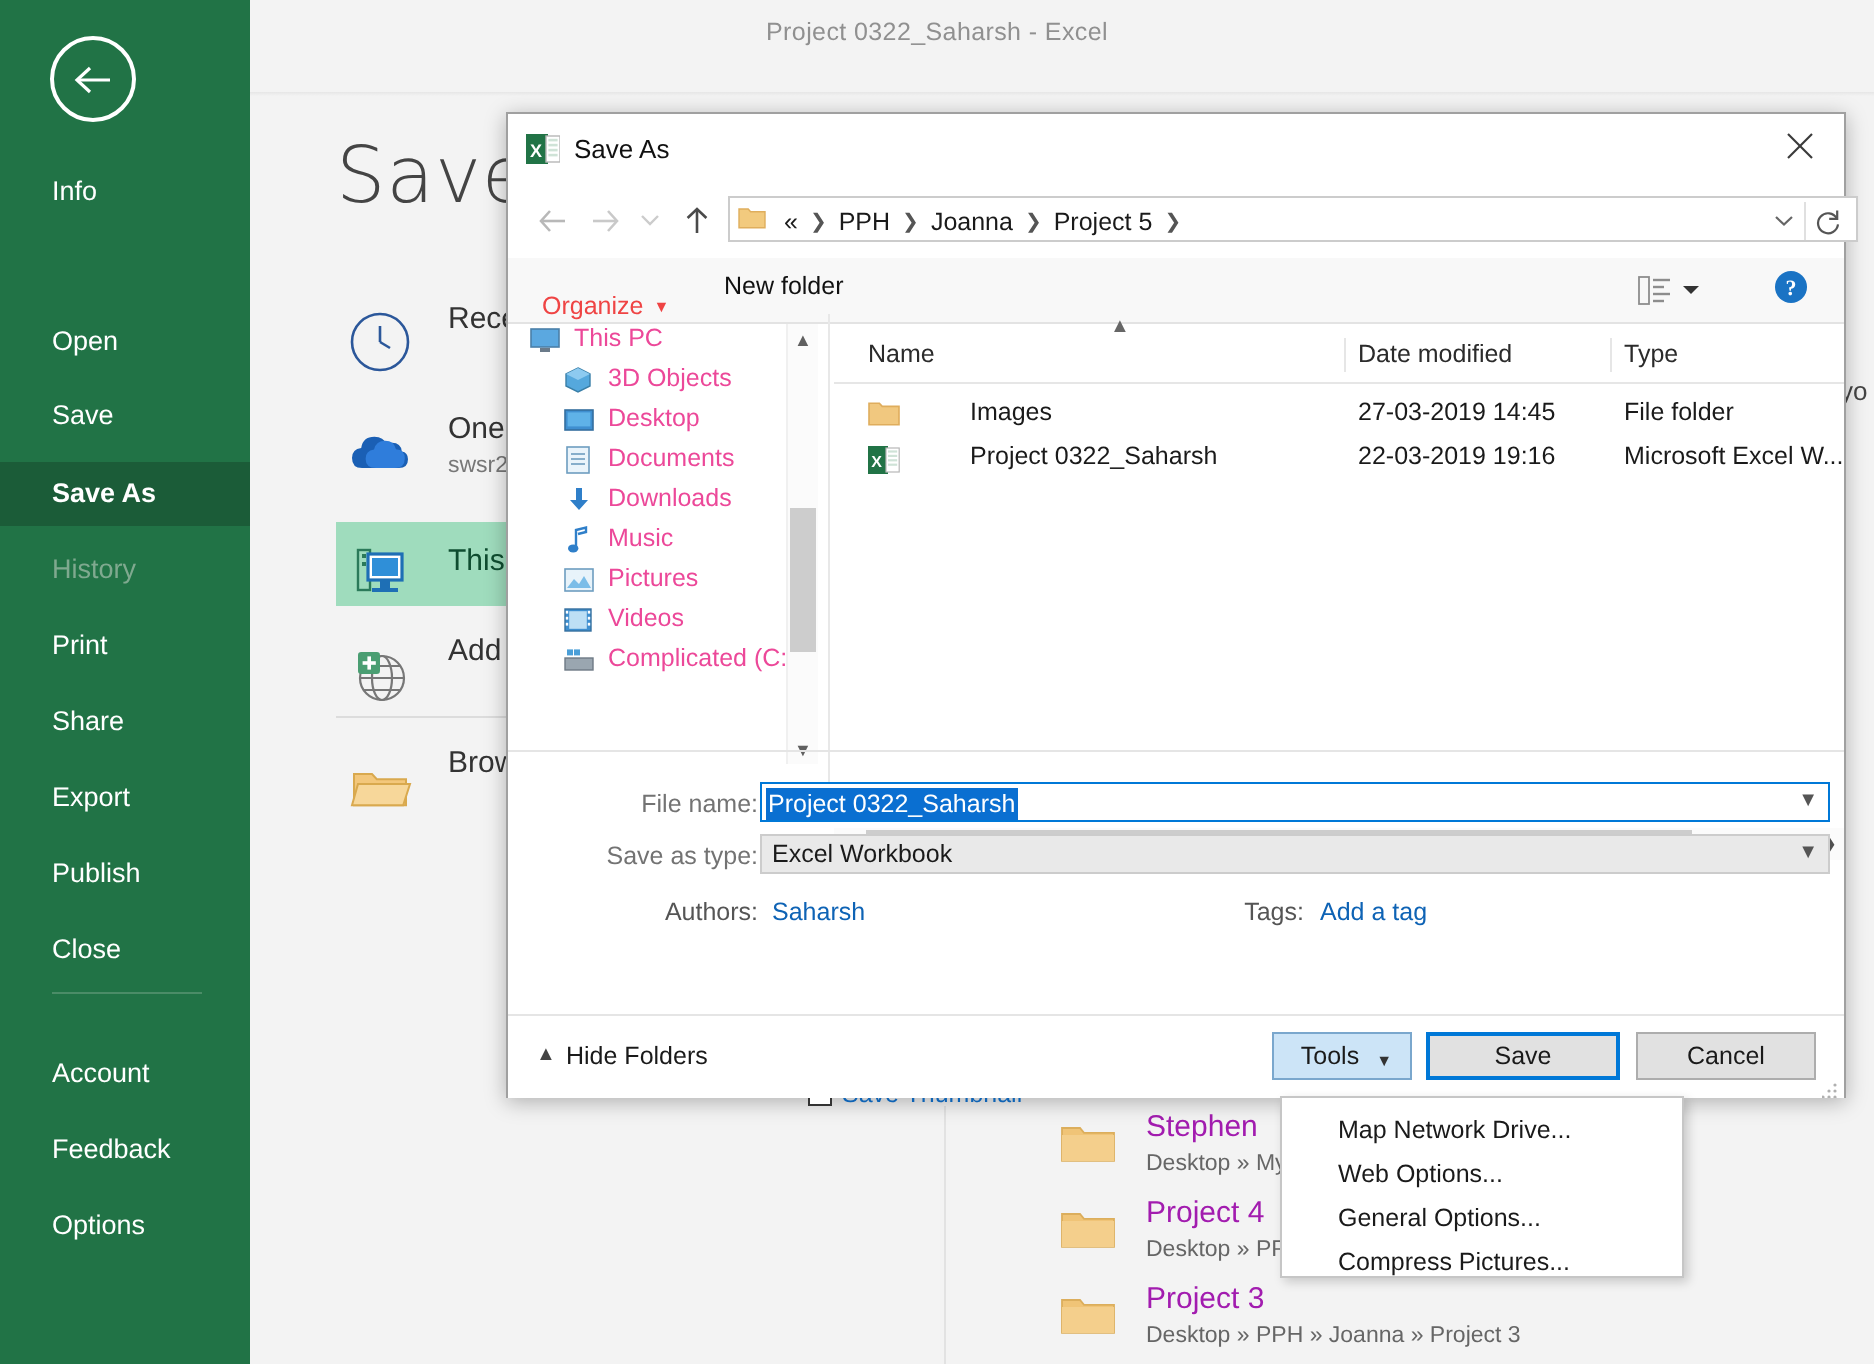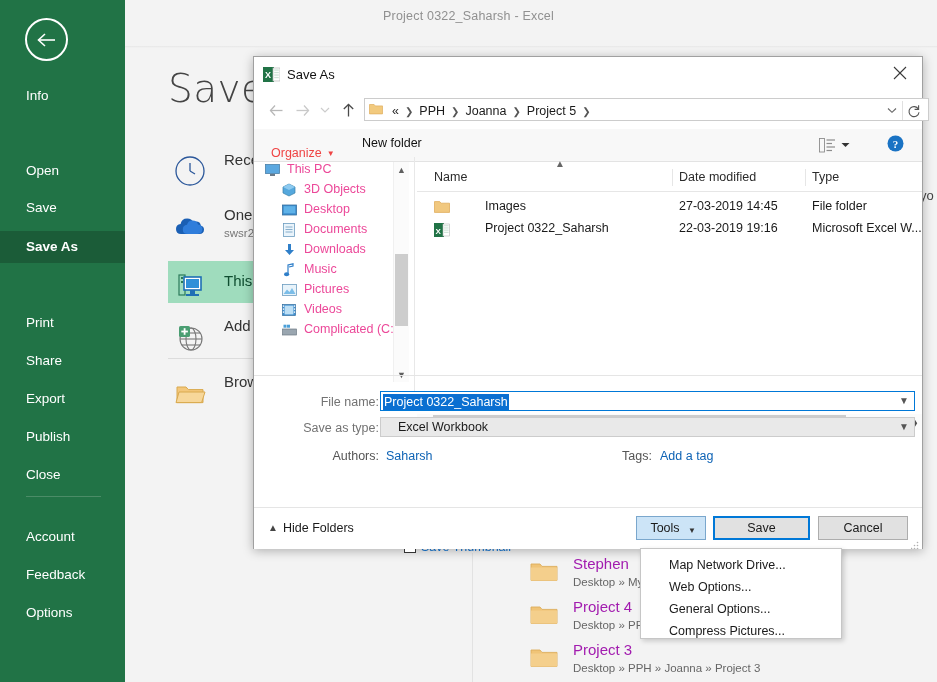--- a/index.html
+++ b/index.html
@@ -154,21 +154,21 @@
     border:1px solid #0078d7;background:#ffffff;box-sizing:border-box;
   }
   #fname-sel{position:absolute;left:2px;top:2px;height:16px;background:#0a6fd1;color:#ffffff;
      font-size:12.5px;line-height:16px;padding:0 1px;white-space:nowrap;}
   #fname-dd{position:absolute;right:5px;top:3px;color:#555;font-size:10px;}
 
   #ftype-box{
     position:absolute;left:126px;top:360px;width:535px;height:20px;
     border:1px solid #cccccc;background:#e9e9e9;box-sizing:border-box;
   }
-  #ftype-val{position:absolute;left:5px;top:2px;font-size:12.5px;color:#1a1a1a;margin-left:12px;}
+  #ftype-val{position:absolute;left:5px;top:2px;font-size:12.5px;color:#1a1a1a;}
   #ftype-dd{position:absolute;right:5px;top:3px;color:#555;font-size:10px;}
 
   .linktext{position:absolute;font-size:12.5px;color:#0e63b5;}
   #authors-val{left:132px;top:392px;}
   #tags-val{left:406px;top:392px;}
 
   #thumb-row{position:absolute;left:150px;top:483px;}
   #thumb-chk{position:absolute;left:0;top:1px;width:12px;height:12px;border:1px solid #333;background:#fff;box-sizing:border-box;}
   #thumb-lbl{position:absolute;left:17px;top:0px;font-size:12.5px;color:#0e63b5;white-space:nowrap;}
 
@@ -213,20 +213,21 @@
         <path d="M9 2 L2.5 8 L9 14" fill="none" stroke="#fff" stroke-width="1.6"></path>
         <line x1="2.5" y1="8" x2="19" y2="8" stroke="#fff" stroke-width="1.6"></line>
       </svg>
     </div>
   </div>
 
   <div class="rail-item" style="top:80px">Info</div>
   <div class="rail-item" style="top:155px">Open</div>
   <div class="rail-item" style="top:192px">Save</div>
   <div class="rail-item active" style="top:231px">Save As</div>
+  <div class="rail-item dim" style="top:269px">History</div>
   <div class="rail-item" style="top:307px">Print</div>
   <div class="rail-item" style="top:345px">Share</div>
   <div class="rail-item" style="top:383px">Export</div>
   <div class="rail-item" style="top:421px">Publish</div>
   <div class="rail-item" style="top:459px">Close</div>
   <div id="rail-sep" style="top:496px"></div>
   <div class="rail-item" style="top:521px">Account</div>
   <div class="rail-item" style="top:559px">Feedback</div>
   <div class="rail-item" style="top:597px">Options</div>
 

